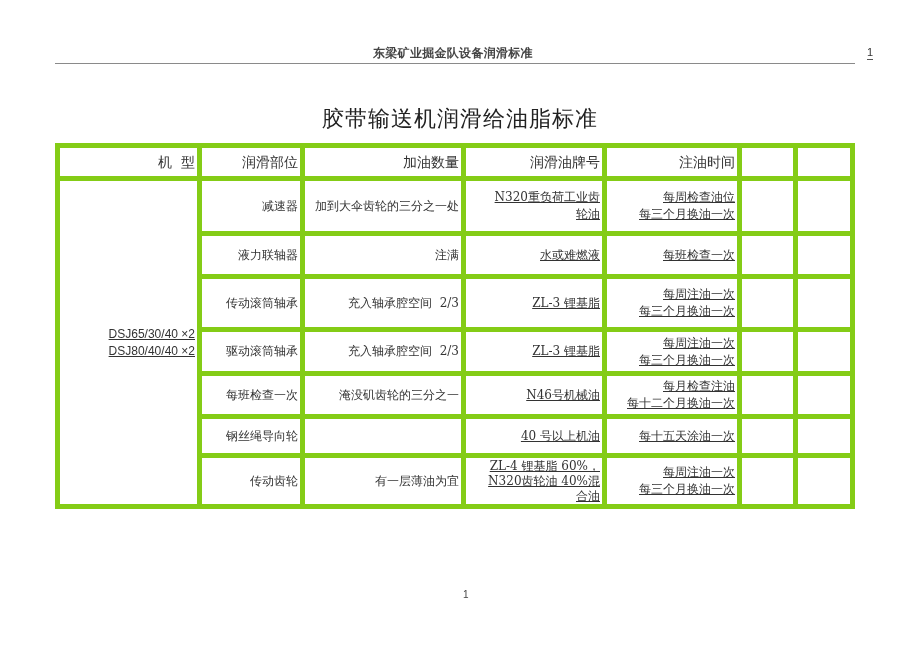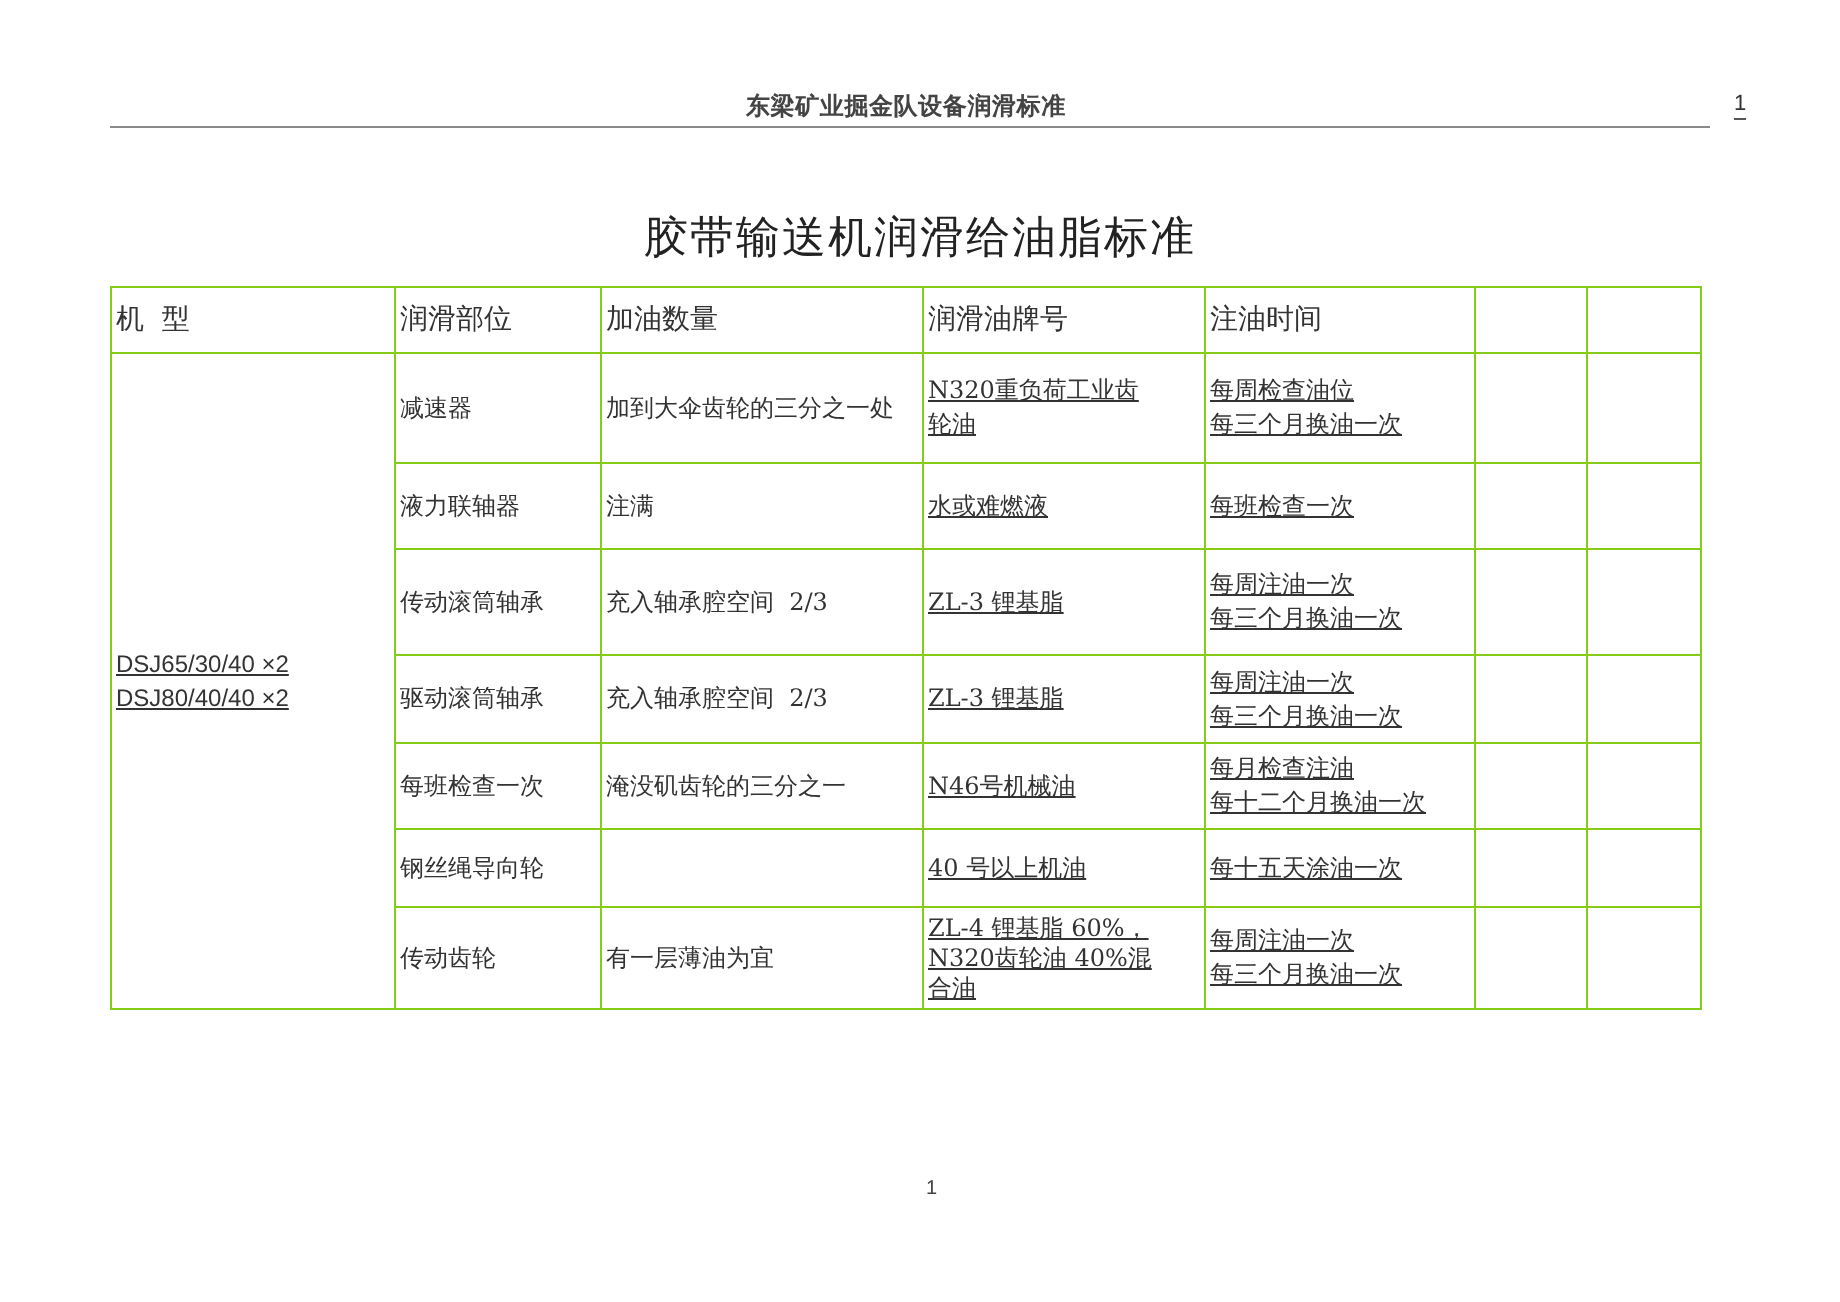--- a/index.html
+++ b/index.html
@@ -63,22 +63,22 @@
     }
     table.lube {
       position: absolute;
       left: 55px;
       top: 143px;
       border-collapse: collapse;
       table-layout: fixed;
       width: 795px;
     }
     table.lube td, table.lube th {
-      border: 1px solid #84cc16;
-      text-align: left;
+      border: 5px solid #84cc16;
+      text-align: right;
       vertical-align: middle;
       font-size: 12px;
       font-weight: normal;
       line-height: 17px;
       color: #333;
       padding: 0 2px;
     }
     table.lube th {
       font-size: 14px;
       color: #333;

